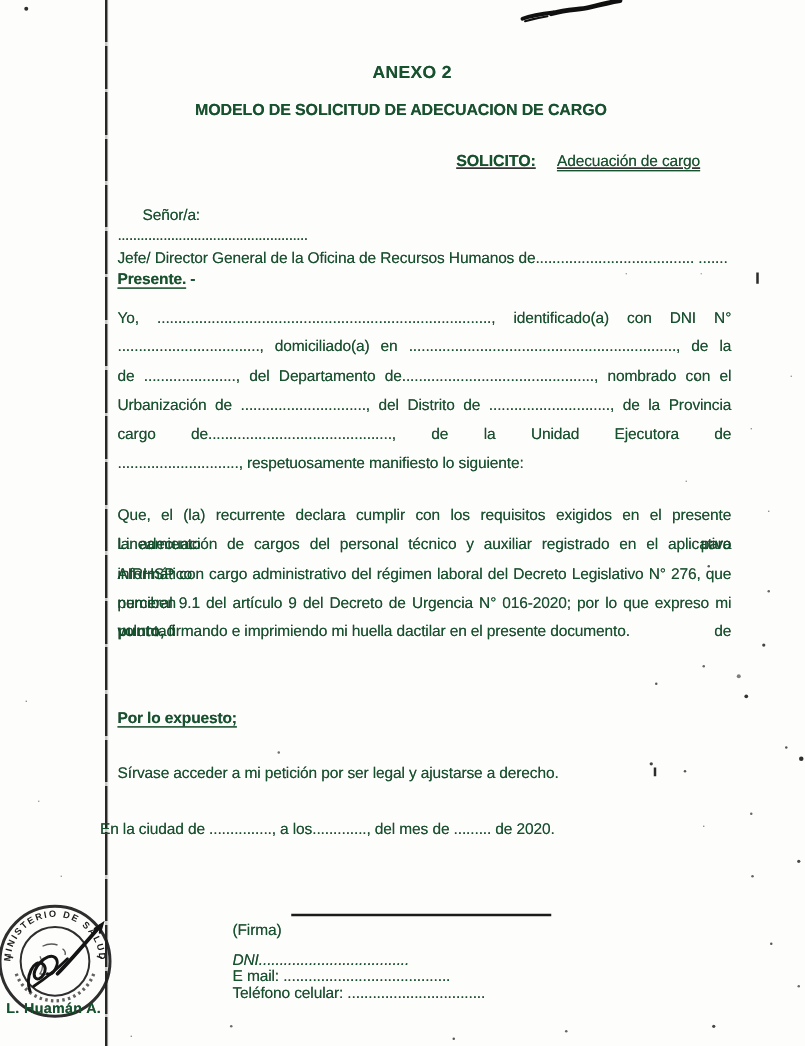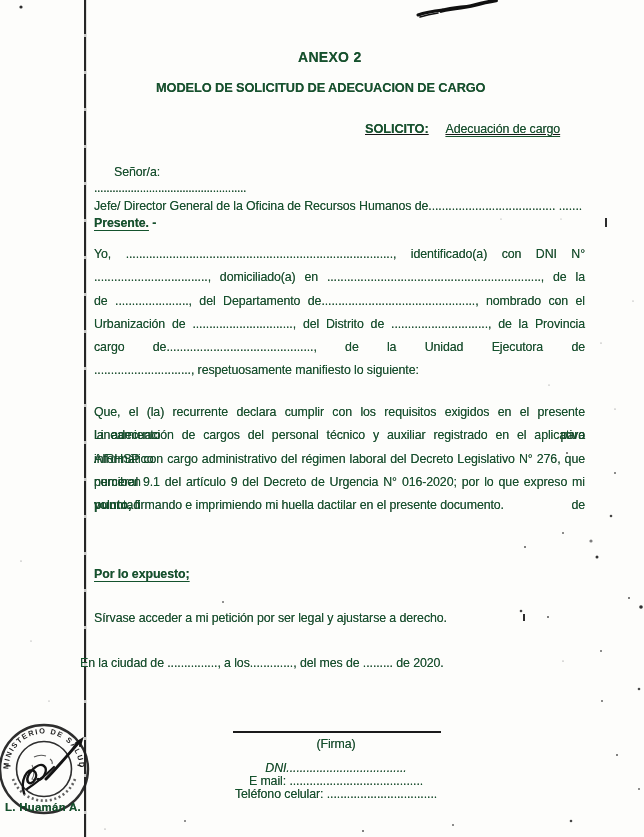--- a/index.html
+++ b/index.html
@@ -14,21 +14,21 @@
   .abs{position:absolute;}
   .txt{
     font-size:12.4px;
     line-height:16px;
     color:#14532d;
     text-shadow:0 0 0.35px rgba(0,0,0,0.55);
     letter-spacing:-0.1px;
     white-space:nowrap;
   }
   .b{font-weight:bold;}
-  .center{text-align:center;}
+  .center{text-align:left;}
   .u{text-decoration:underline;text-decoration-thickness:1.4px;text-underline-offset:2.5px;}
   .para{width:491px;white-space:normal;}
   .para .line{
     height:23.3px;
     line-height:23.3px;
     white-space:nowrap;
     overflow:visible;
   }
   .para .line.j{
     white-space:normal;

